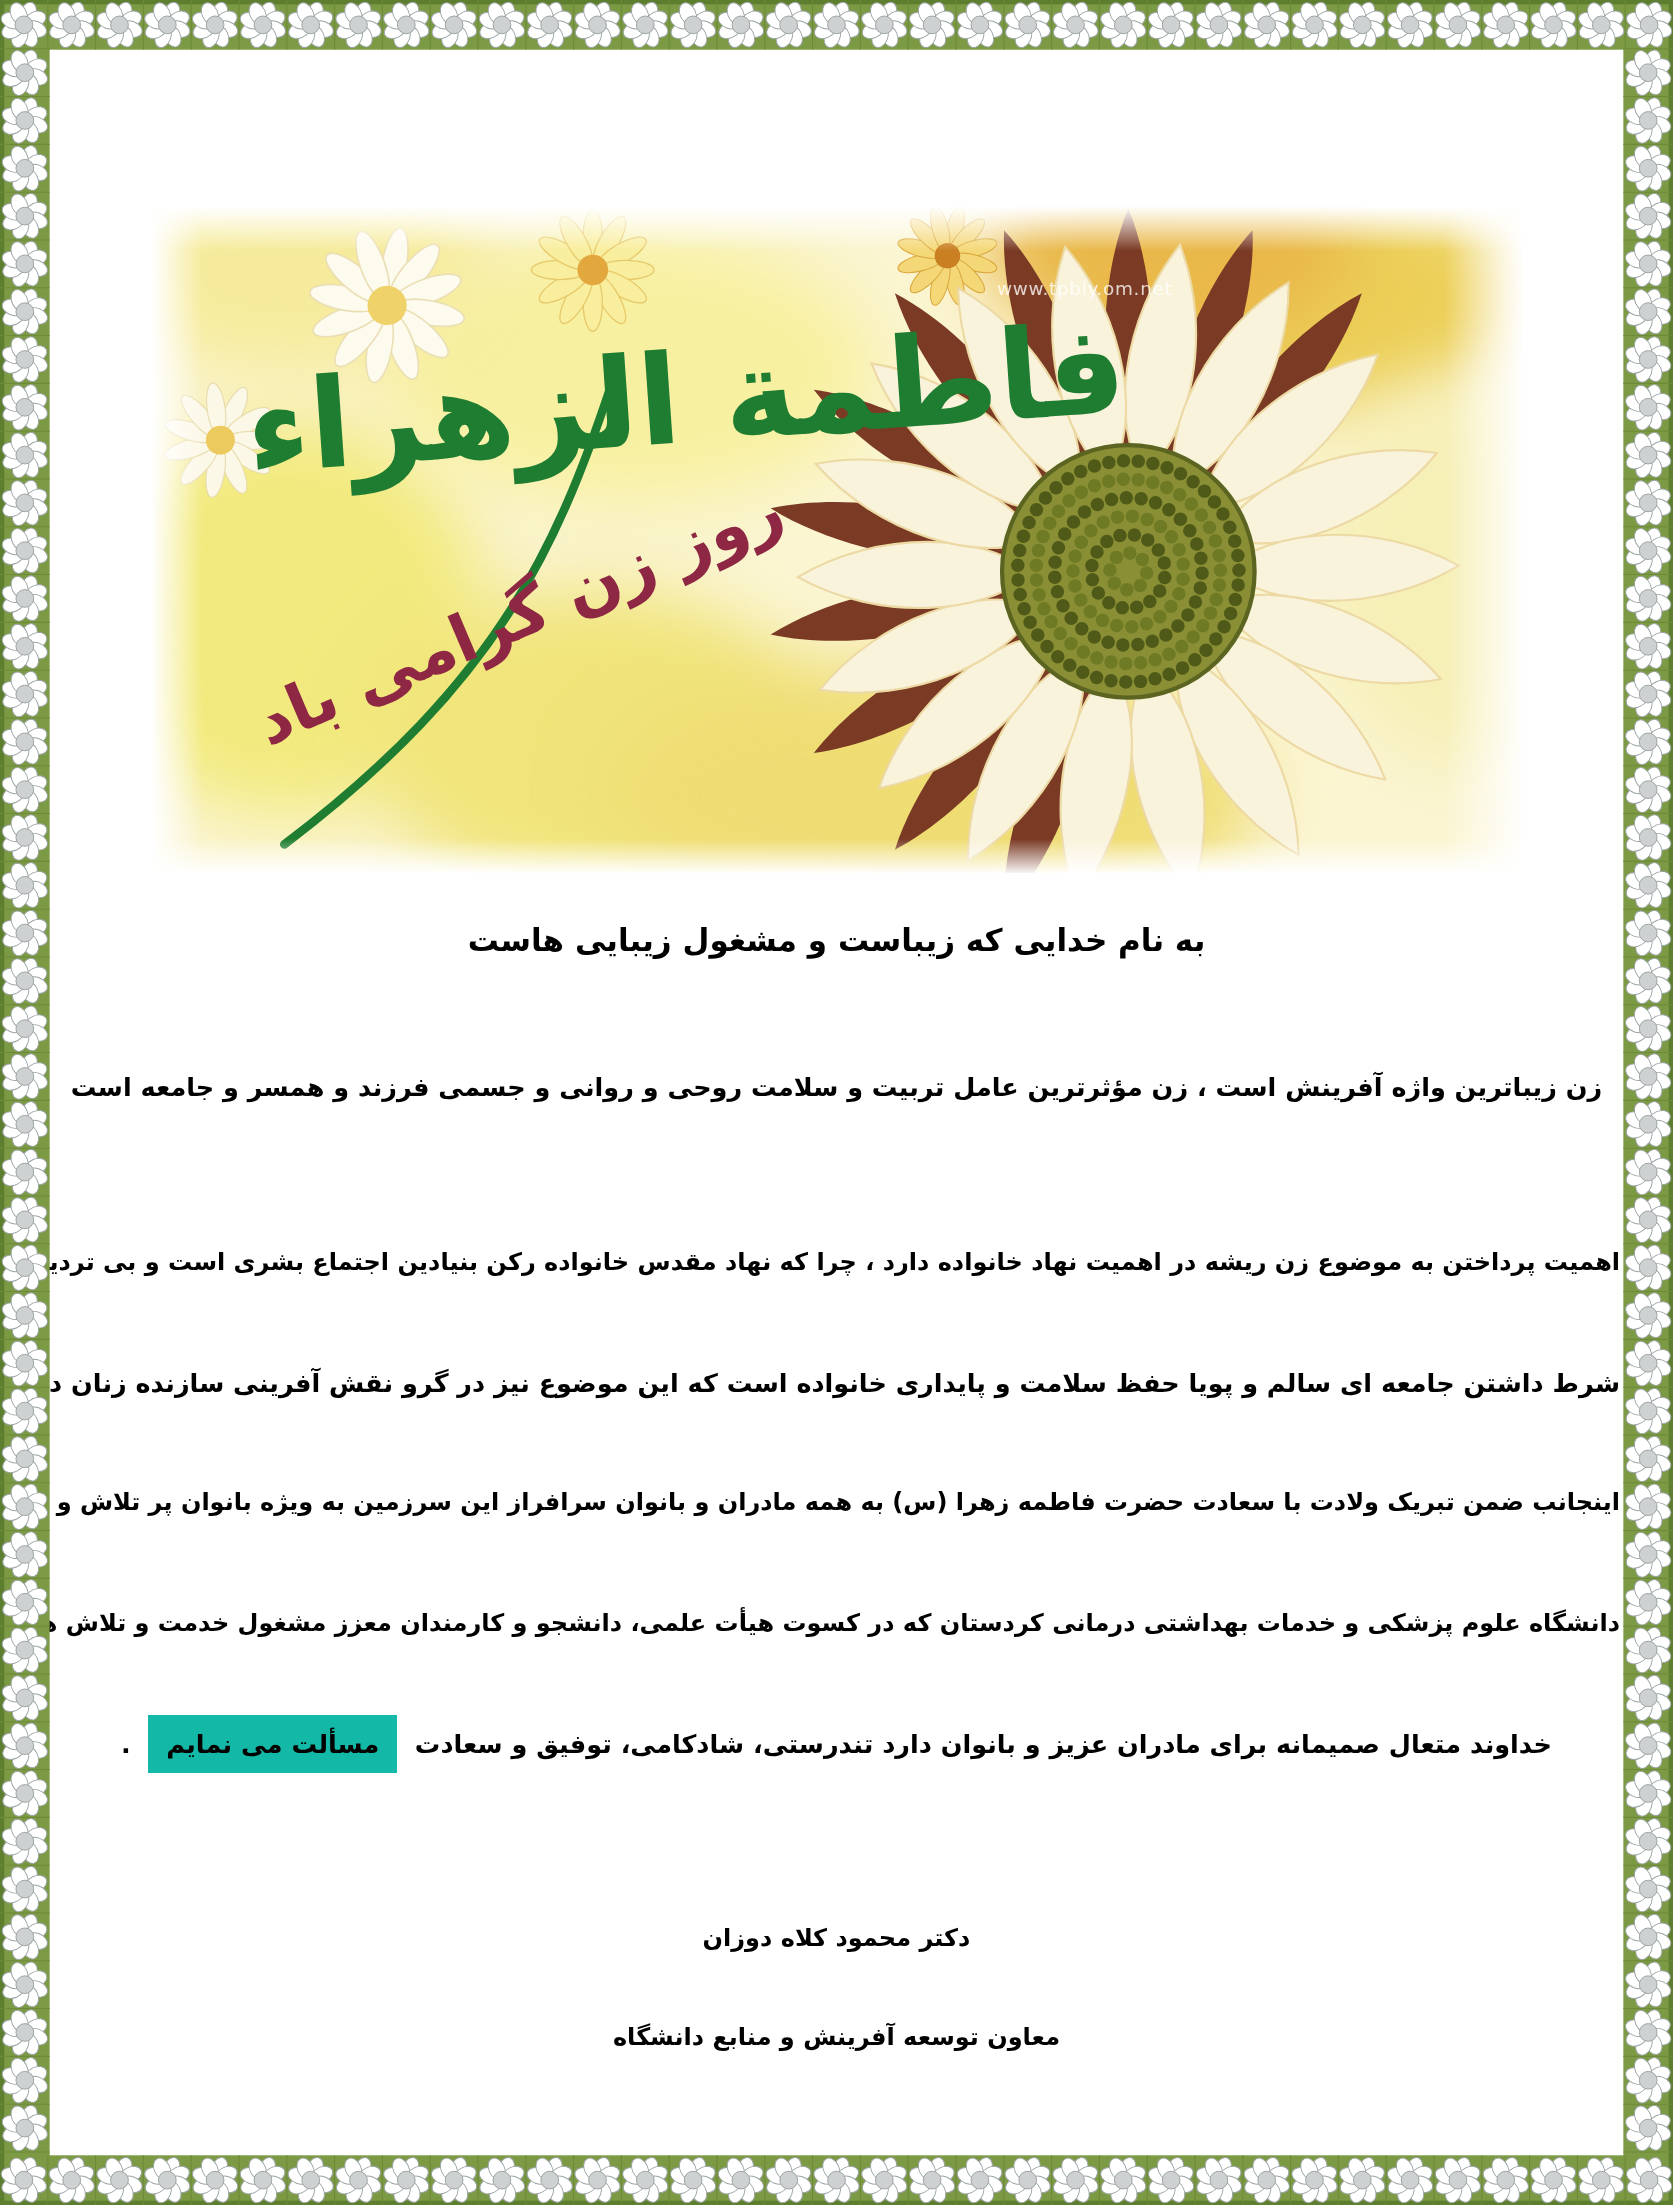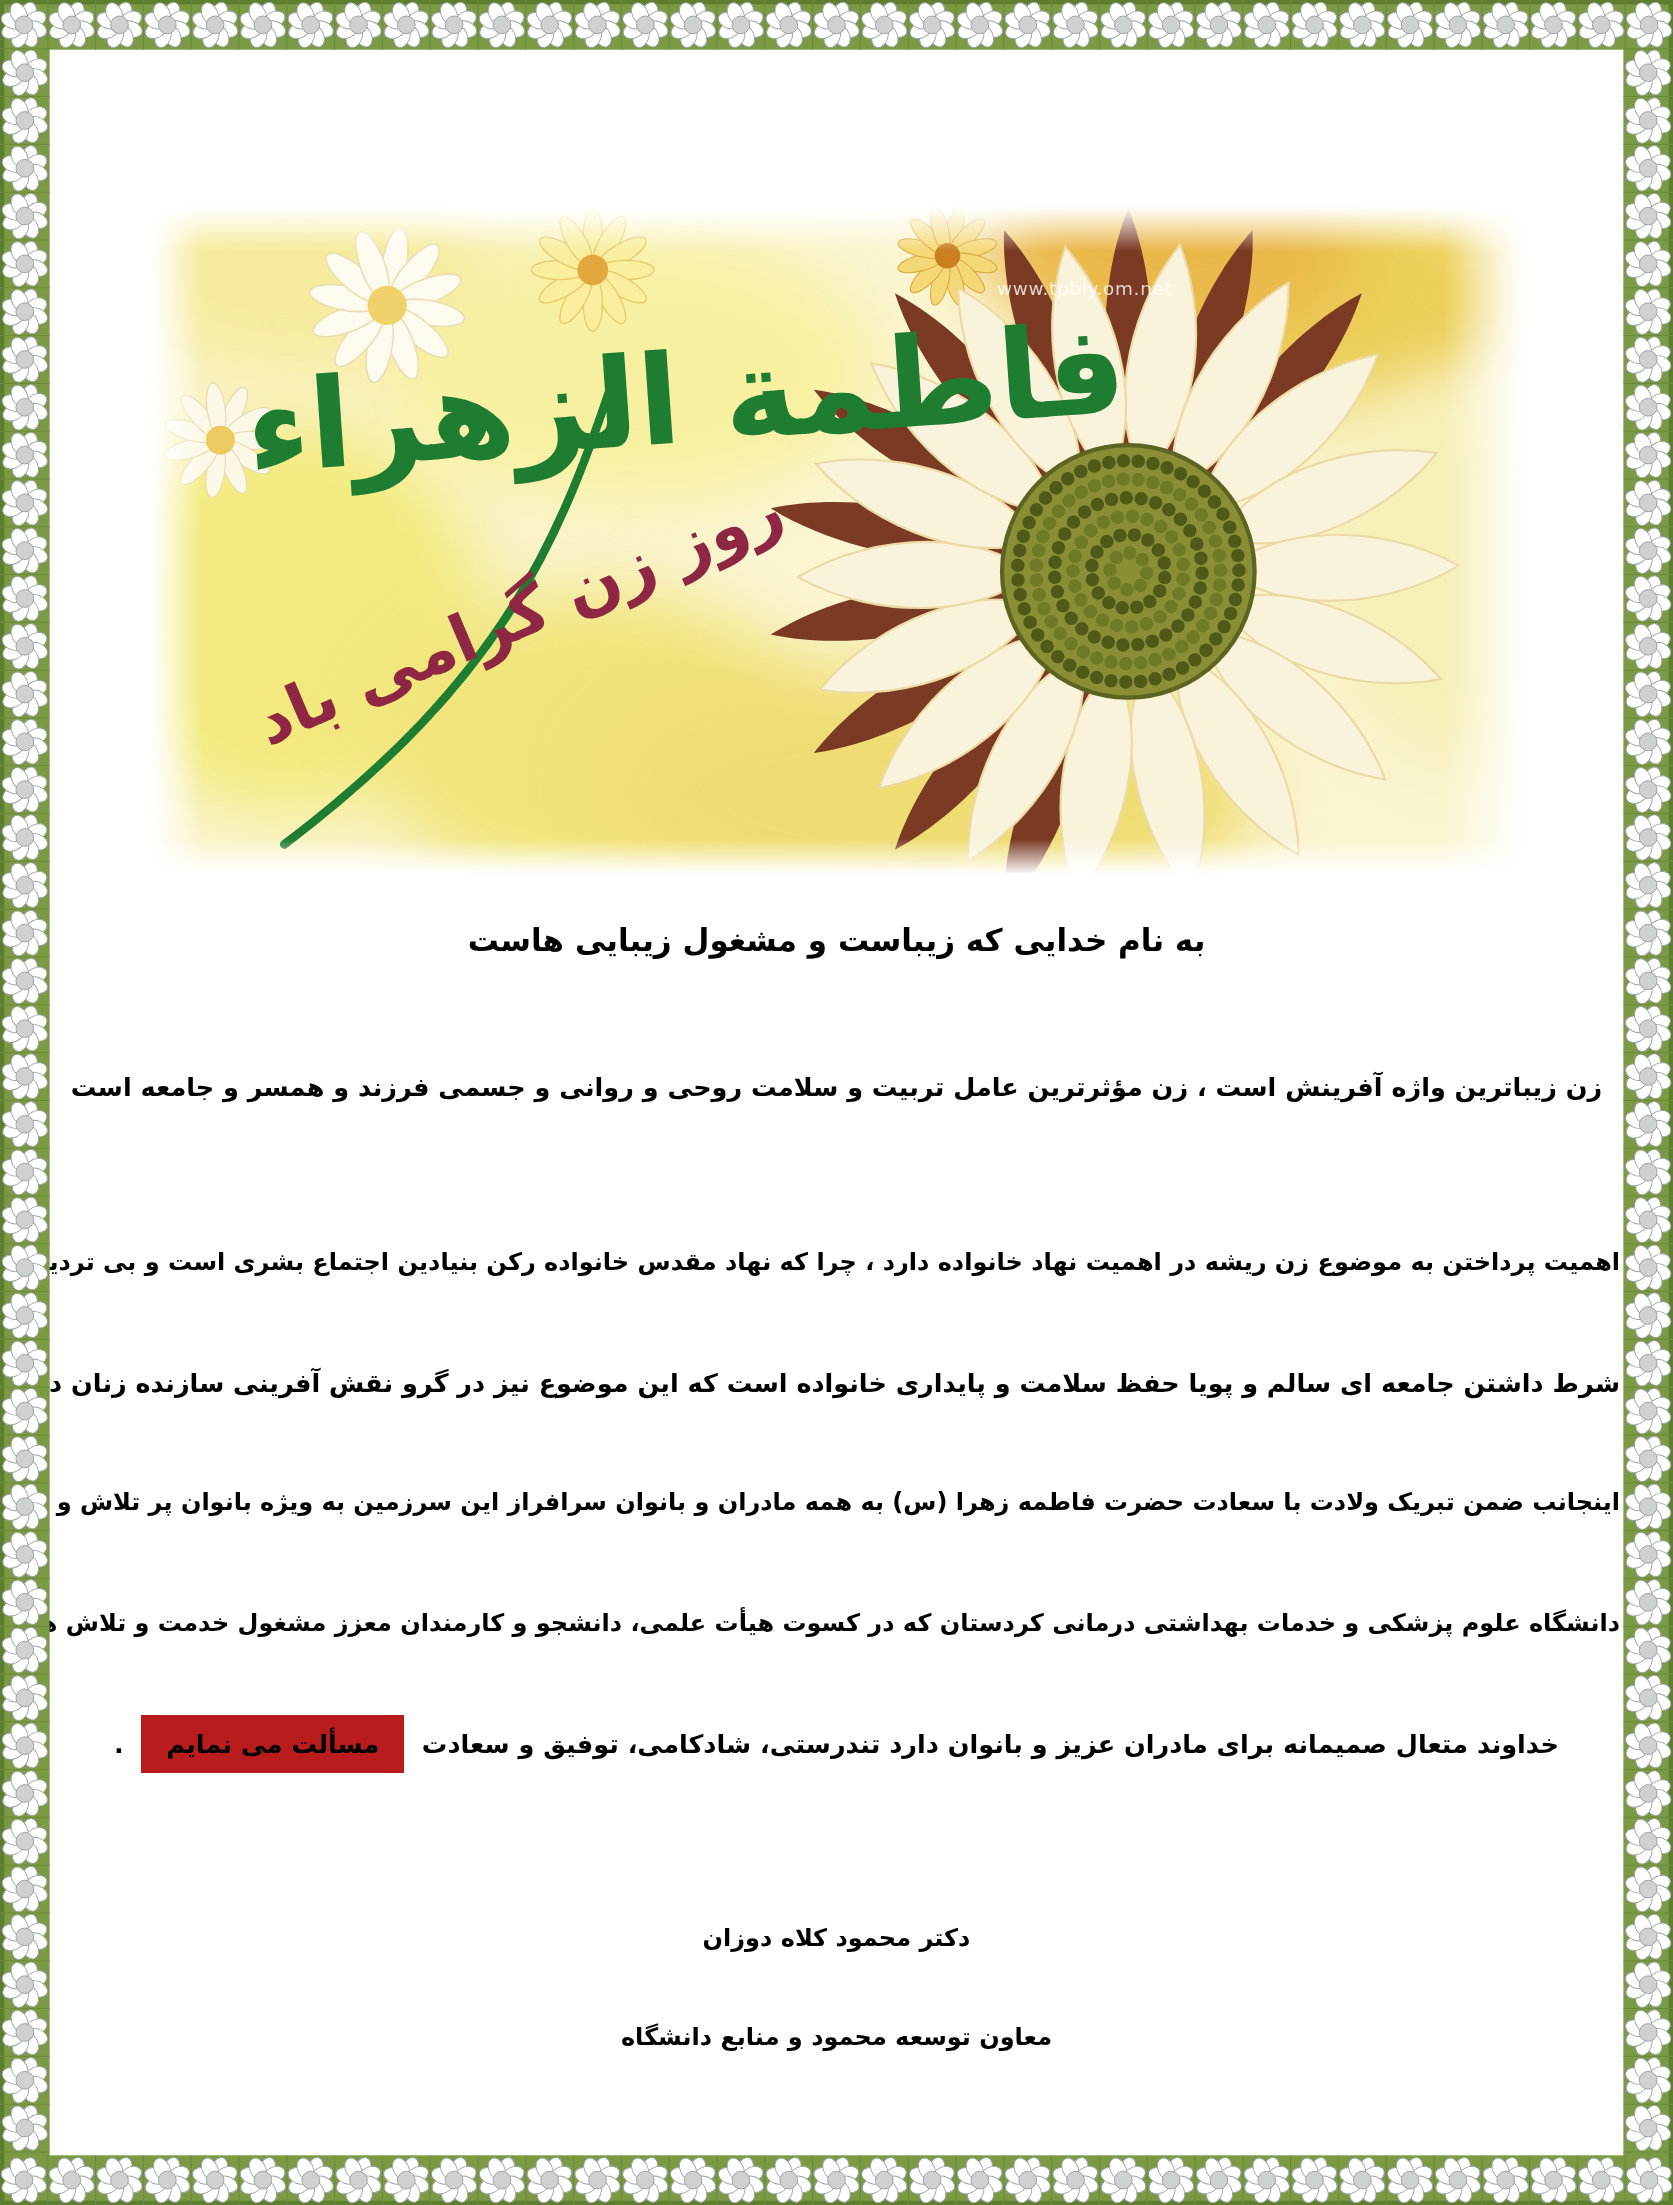--- a/index.html
+++ b/index.html
@@ -37,21 +37,21 @@
   .line{position:absolute;left:53px;width:1567px;text-align:center;direction:rtl;
         white-space:nowrap;font-weight:bold;color:#000;}
   .l1{top:922px;font-size:31px;}
   .l2{top:1072px;font-size:25.5px;}
   .l3{top:1248px;font-size:24px;}
   .l4{top:1368px;font-size:25.5px;}
   .l5{top:1488px;font-size:24px;}
   .l6{top:1609px;font-size:24px;}
   .l7{top:1729px;font-size:25.5px;}
   .l7 span{margin:0 4.3px;}
-  .hl{background:#b91c1c;padding:14px 25px;}
+  .hl{background:#14b8a6;padding:14px 18px;}
 
   
   .sig{position:absolute;left:53px;width:1567px;text-align:center;direction:rtl;
        font-weight:bold;color:#000;font-size:24px;}
   .sig-name{top:1924px;}
   .sig-title{top:2023px;}
 </style>
 </head>
 <body>
 
@@ -2267,16 +2267,16 @@
   <div class="line l4" dir="rtl">شرط داشتن جامعه ای سالم و پویا حفظ سلامت و پایداری خانواده است که این موضوع نیز در گرو نقش آفرینی سازنده زنان در خانواده است .</div>
   <div class="line l5" dir="rtl">اینجانب ضمن تبریک ولادت با سعادت حضرت فاطمه زهرا (س) به همه مادران و بانوان سرافراز این سرزمین به ویژه بانوان پر تلاش و گرامی</div>
   <div class="line l6" dir="rtl">دانشگاه علوم پزشکی و خدمات بهداشتی درمانی کردستان که در کسوت هیأت علمی، دانشجو و کارمندان معزز مشغول خدمت و تلاش هستند، از درگاه</div>
   <div class="line l7" dir="rtl">
     <span>خداوند متعال صمیمانه برای مادران عزیز و بانوان دارد تندرستی، شادکامی، توفیق و سعادت</span>
     <span class="hl">مسألت می نمایم</span>
     <span>.</span>
   </div>
 
   <div class="sig sig-name" dir="rtl">دکتر محمود کلاه دوزان</div>
-  <div class="sig sig-title" dir="rtl">معاون توسعه محمود و منابع دانشگاه</div>
+  <div class="sig sig-title" dir="rtl">معاون توسعه آفرینش و منابع دانشگاه</div>
 
 </div>
 
 
 </body></html>

